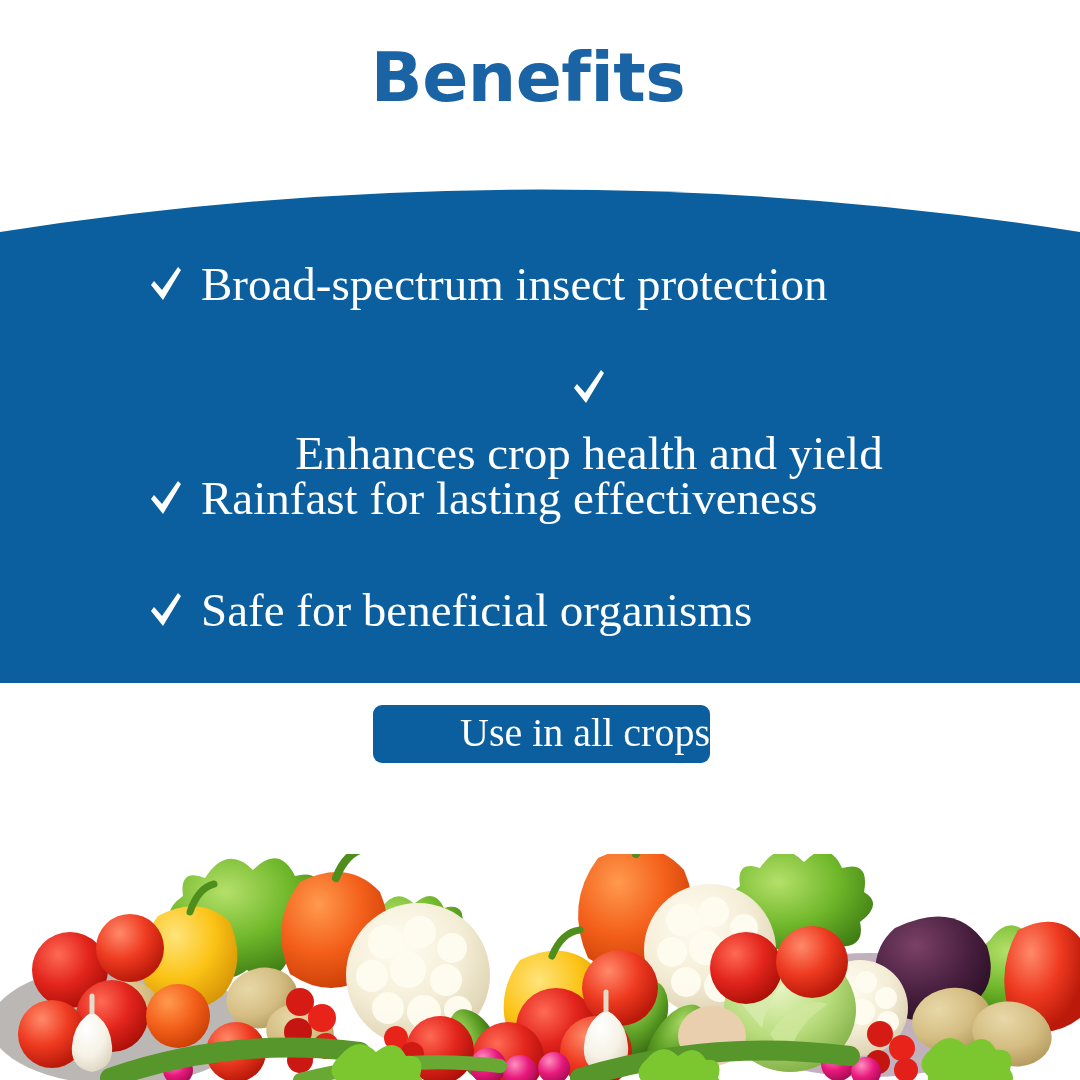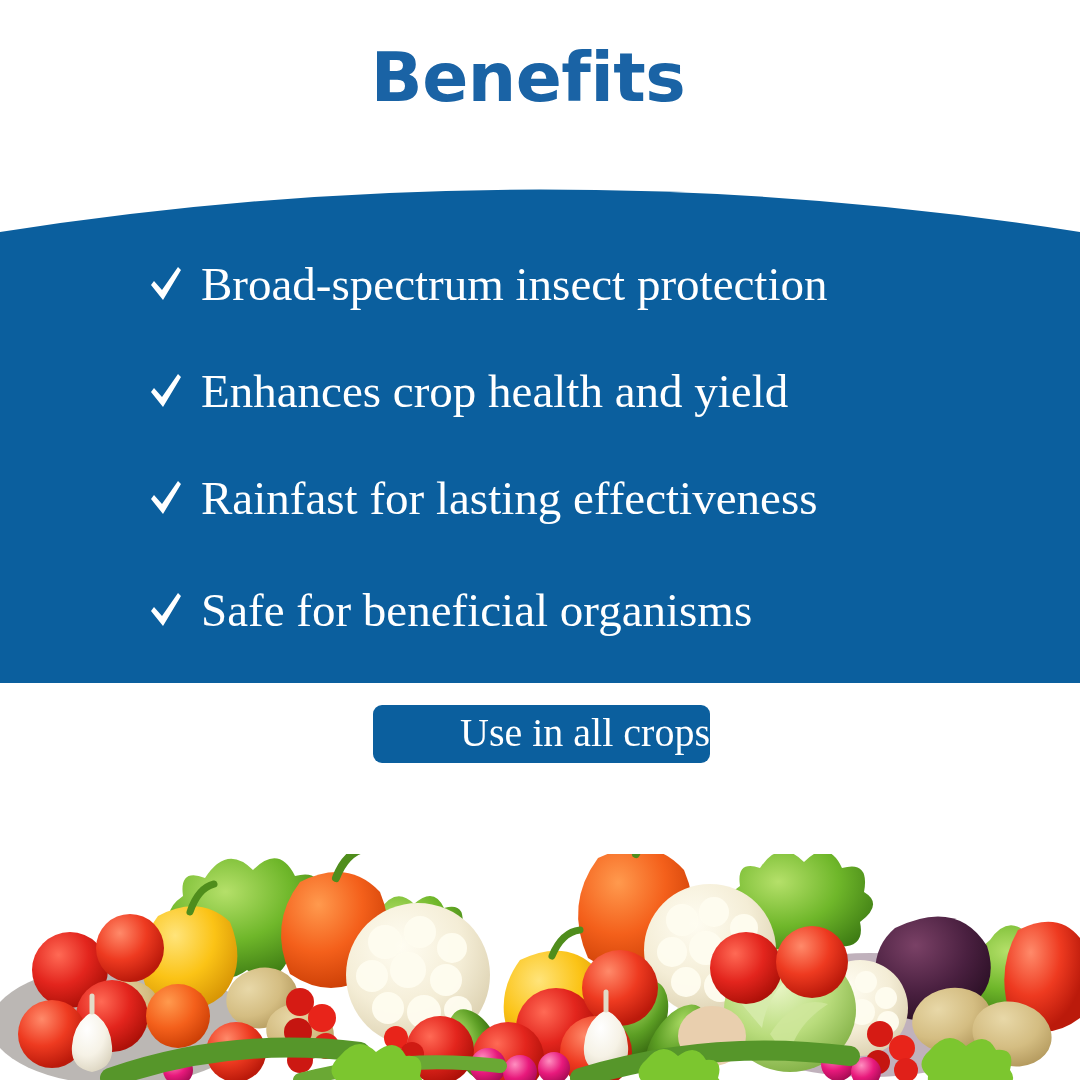--- a/index.html
+++ b/index.html
@@ -68,21 +68,21 @@
   .benefit-item {
     position: absolute;
     left: 140px;
     width: 880px;
     display: flex;
     align-items: center;
     gap: 18px;
     color: #ffffff;
   }
   .benefit-item.i0 { top: 94px; }
-  .benefit-item.i1 { top: 201px; }
+  .benefit-item.i1 { top: 201px; flex-direction: column; }
   .benefit-item.i2 { top: 308px; }
   .benefit-item.i3 { top: 420px; }
 
   .check-icon {
     flex: 0 0 auto;
     width: 34px;
     height: 44px;
     display: block;
   }
   .benefit-text {

